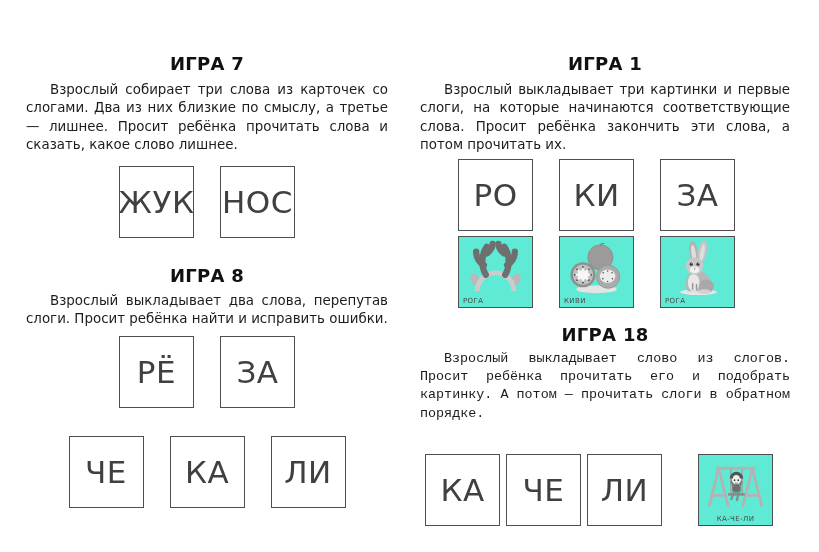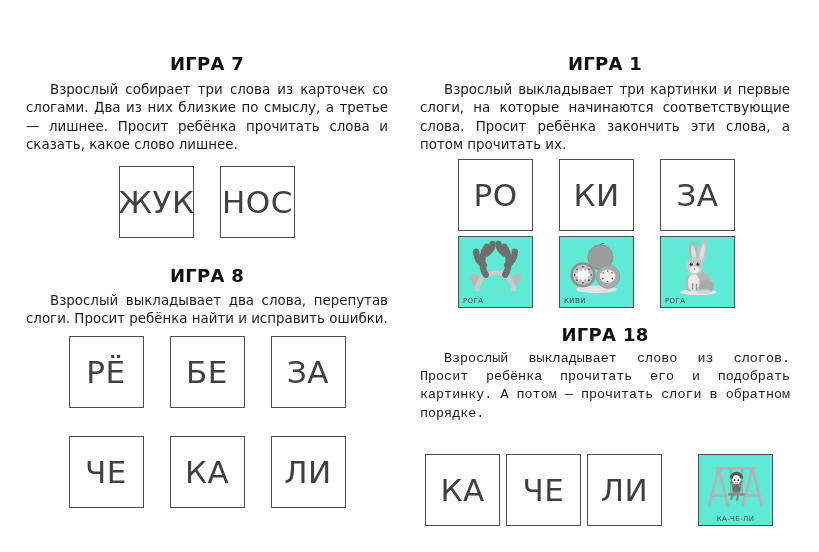--- a/index.html
+++ b/index.html
@@ -91,21 +91,20 @@
     <p class="game-desc">Взрослый собирает три слова из карточек со слогами. Два из них близкие по смыслу, а третье — лишнее. Просит ребёнка прочитать слова и сказать, какое слово лишнее.</p>
     <div class="card-row mt-row7">
       <div class="card">ЖУК</div>
       <div class="card">НОС</div>
     </div>
 
     <h2 class="game-title mt-h8">ИГРА 8</h2>
     <p class="game-desc mt-p8">Взрослый выкладывает два слова, перепутав слоги. Просит ребёнка найти и исправить ошибки.</p>
     <div class="card-row mt-row8a">
       <div class="card">РЁ</div>
-      <div class="card">БЕ</div>
       <div class="card">ЗА</div>
     </div>
     <div class="card-row mt-row8b">
       <div class="card">ЧЕ</div>
       <div class="card">КА</div>
       <div class="card">ЛИ</div>
     </div>
 
   </section>
 

